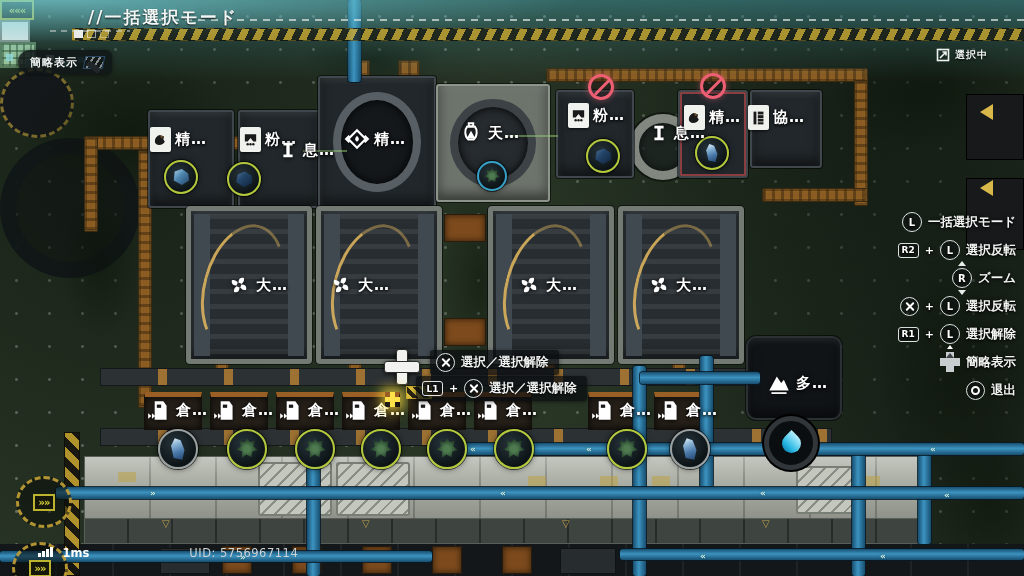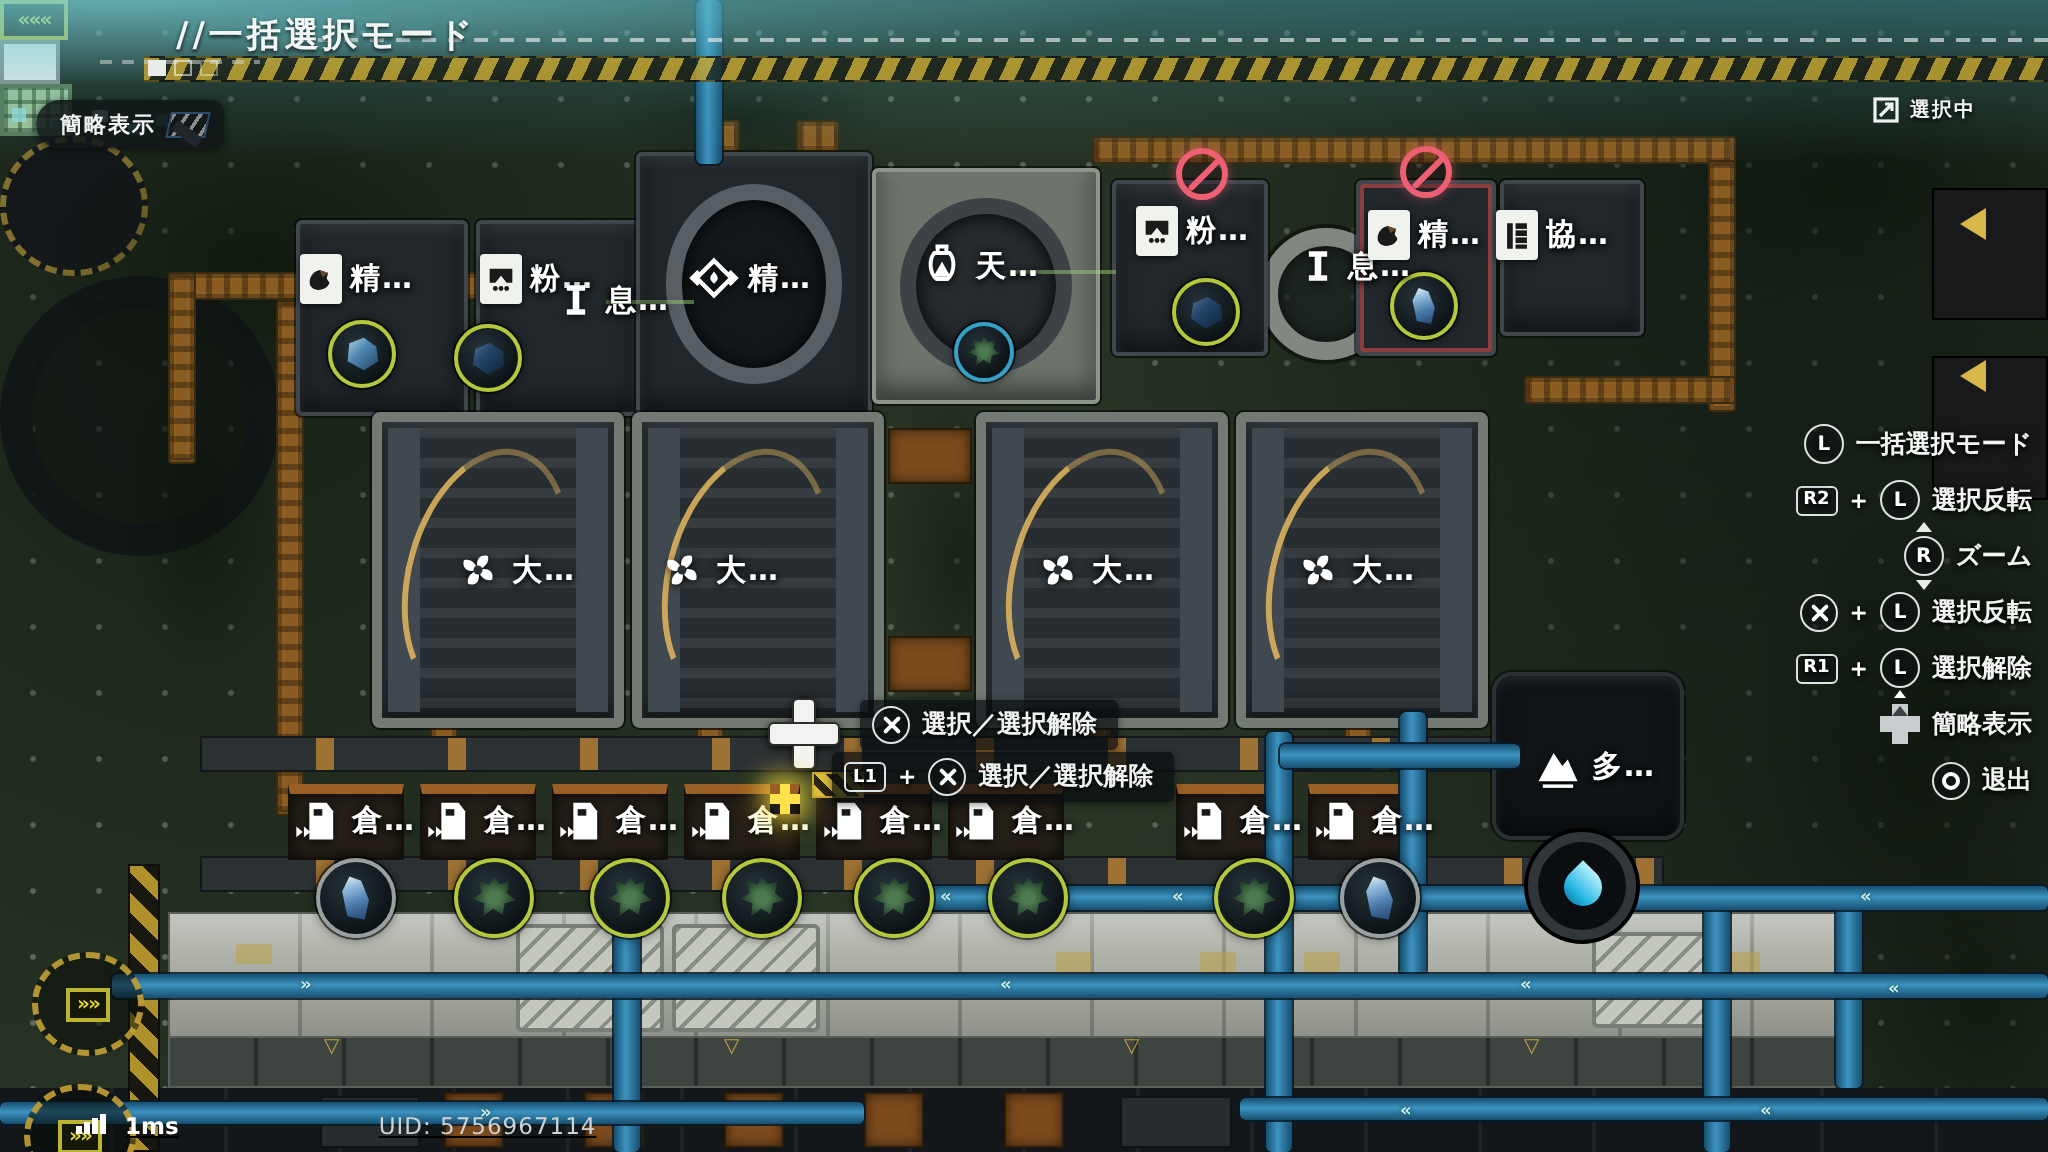--- a/index.html
+++ b/index.html
@@ -146,21 +146,21 @@
   .xmark::before{transform:rotate(45deg);}  .xmark::after{transform:rotate(-45deg);}
   .omark{width:9px;height:9px;border:2px solid #fff;border-radius:50%;}
   .pdpad{position:relative;width:20px;height:20px;flex:none;
     background:linear-gradient(#c8cdd0,#c8cdd0) 50% 0/8px 100% no-repeat,
       linear-gradient(#c8cdd0,#c8cdd0) 0 50%/100% 8px no-repeat;border-radius:2px;}
   .pdpad::before{content:"";position:absolute;top:1px;left:6px;border:4px solid transparent;border-bottom:5px solid #3c4246;border-top:0;}
   .pdpad::after{content:"";position:absolute;top:-7px;left:7px;border:3px solid transparent;border-bottom:4px solid #fff;border-top:0;}
   #tooltips .tip{position:absolute;display:flex;align-items:center;gap:6px;background:rgba(10,14,16,.74);
     border-radius:3px;padding:3px 10px 3px 6px;color:#f0f2f2;font-size:12.5px;font-weight:600;
     text-shadow:0 1px 2px #000;box-shadow:0 1px 4px rgba(0,0,0,.5);white-space:nowrap;}
-  #statusbar{position:absolute;left:38px;bottom:6px;display:flex;align-items:center;gap:10px;text-decoration:underline;}
+  #statusbar{position:absolute;left:38px;bottom:16px;display:flex;align-items:center;gap:10px;}
   #sig{display:flex;align-items:flex-end;gap:1.5px;margin-bottom:2px;}
   #sig span{width:2.5px;background:#fff;display:block;}
   #ping{color:#fff;font-size:11.5px;font-weight:700;}
   #uid{color:#cdd3d4;font-size:11.5px;letter-spacing:.5px;margin-left:90px;}
 </style>
 </head>
 <body>
 
 <div id="stage">
   <div id="scene">

